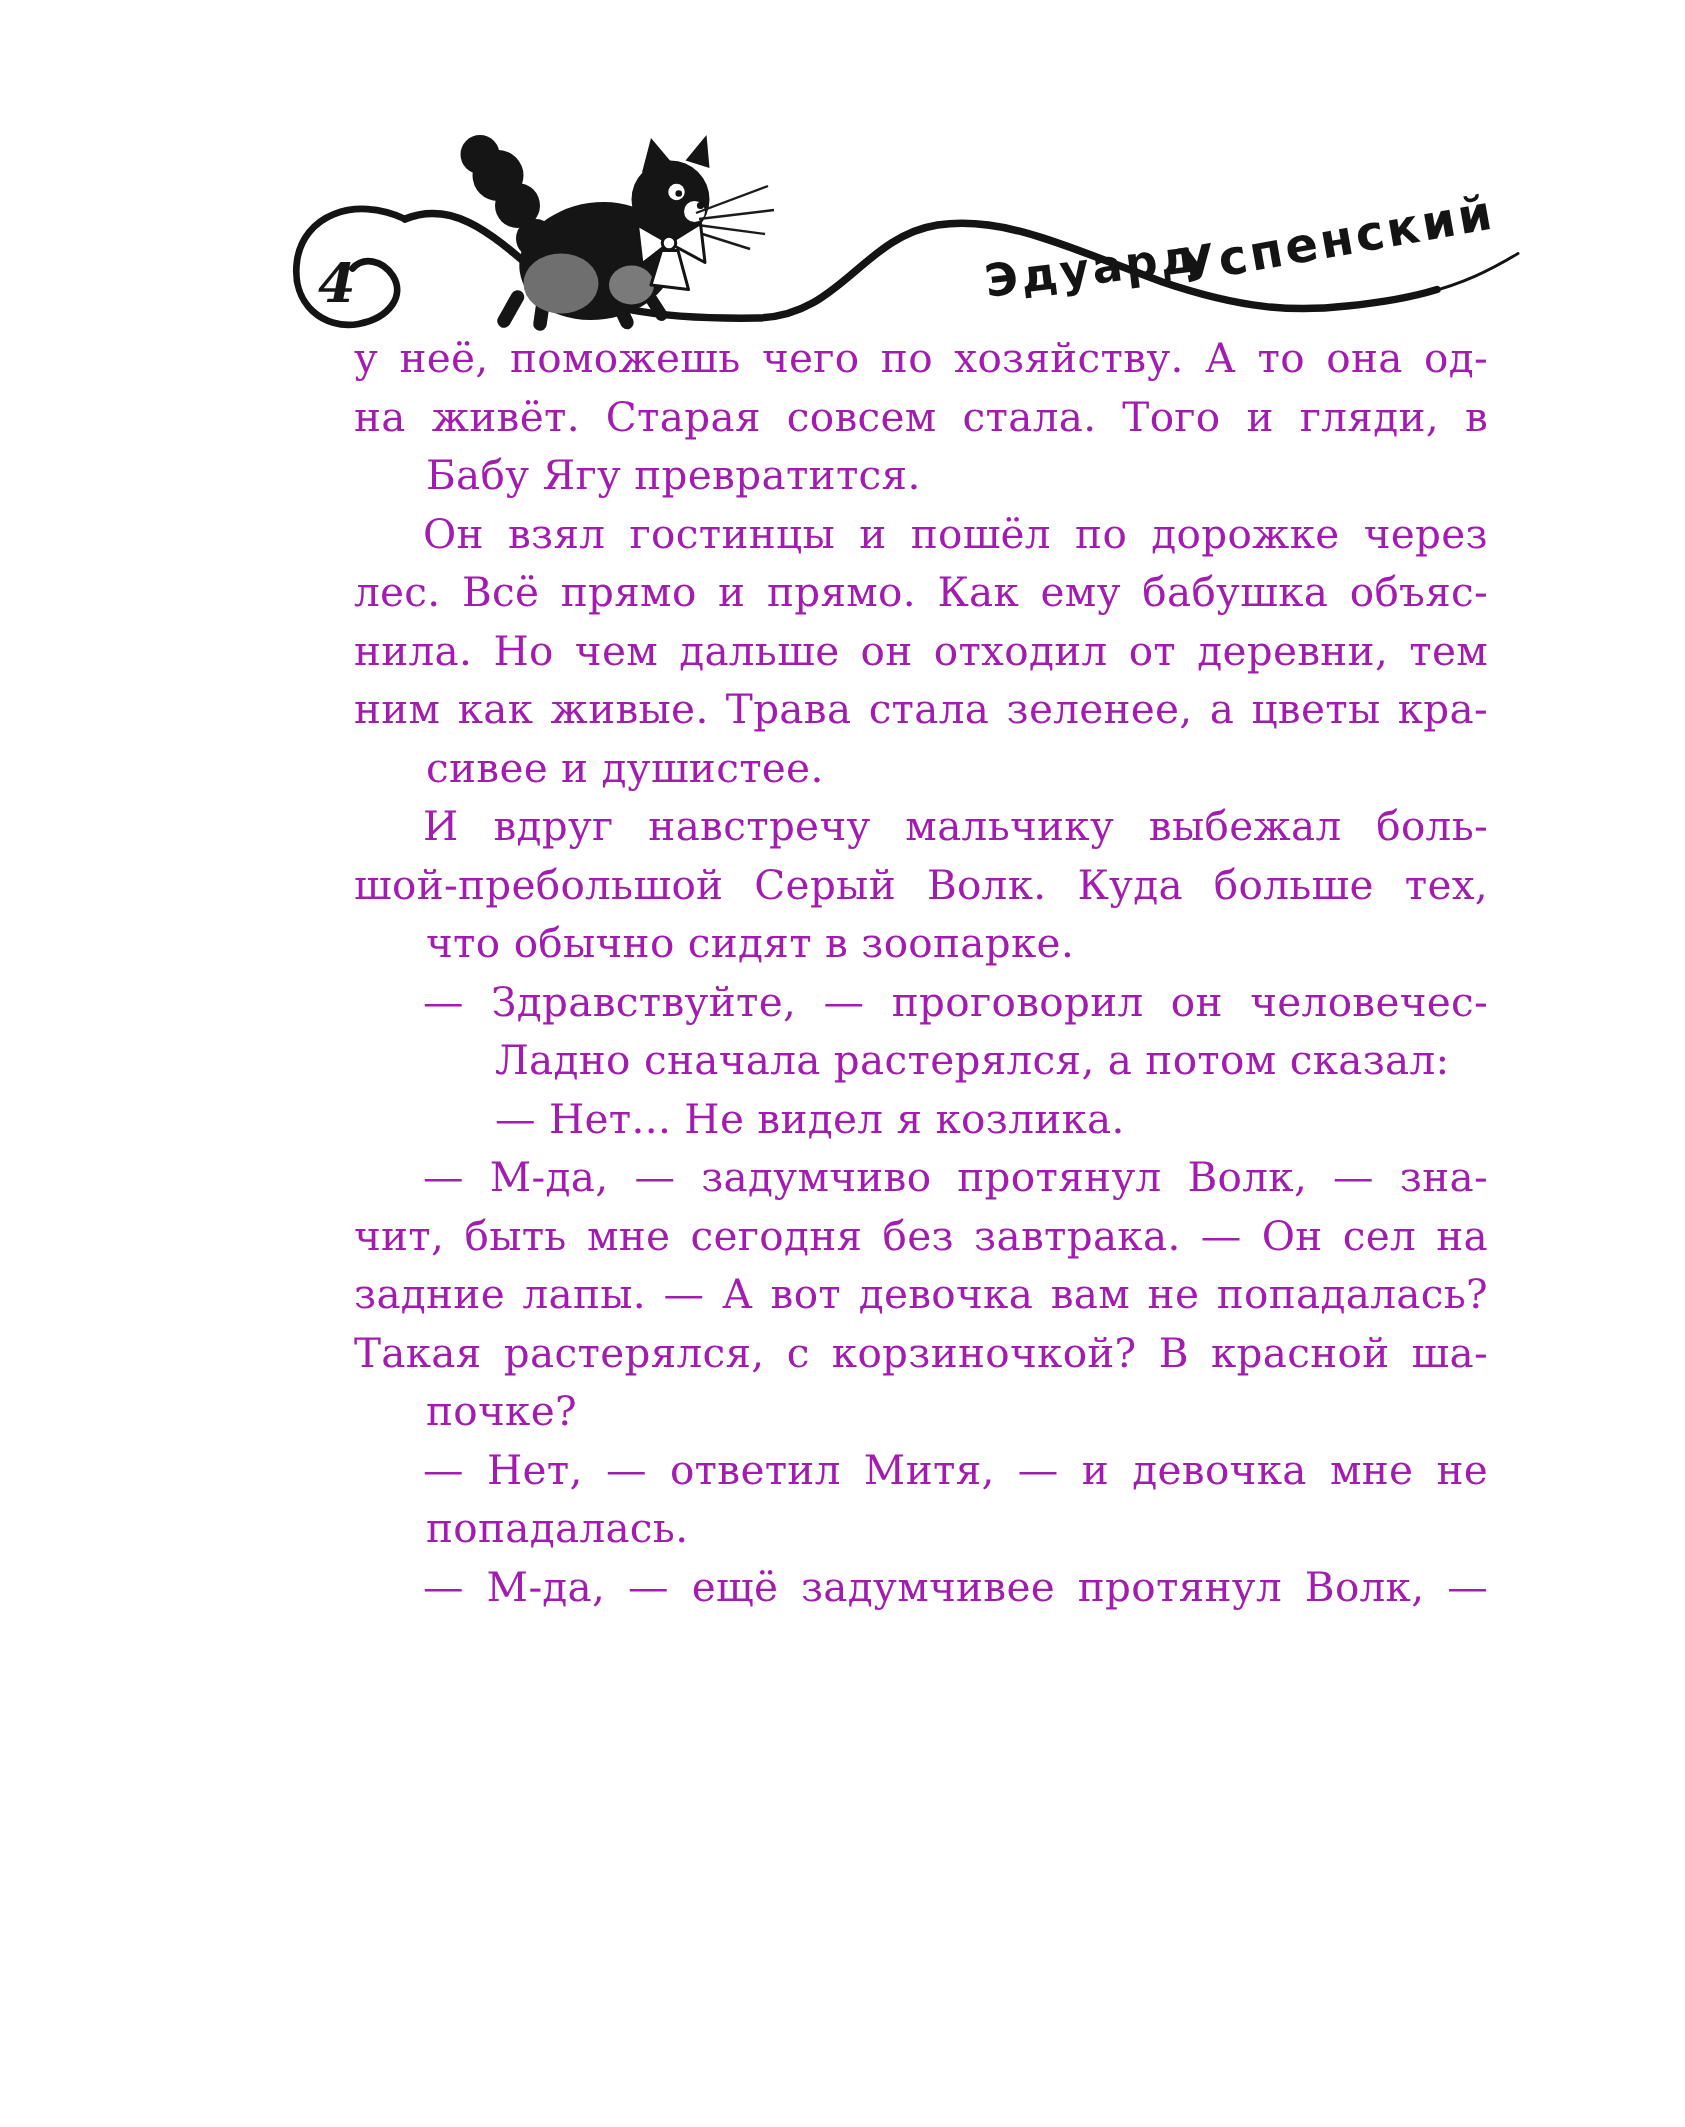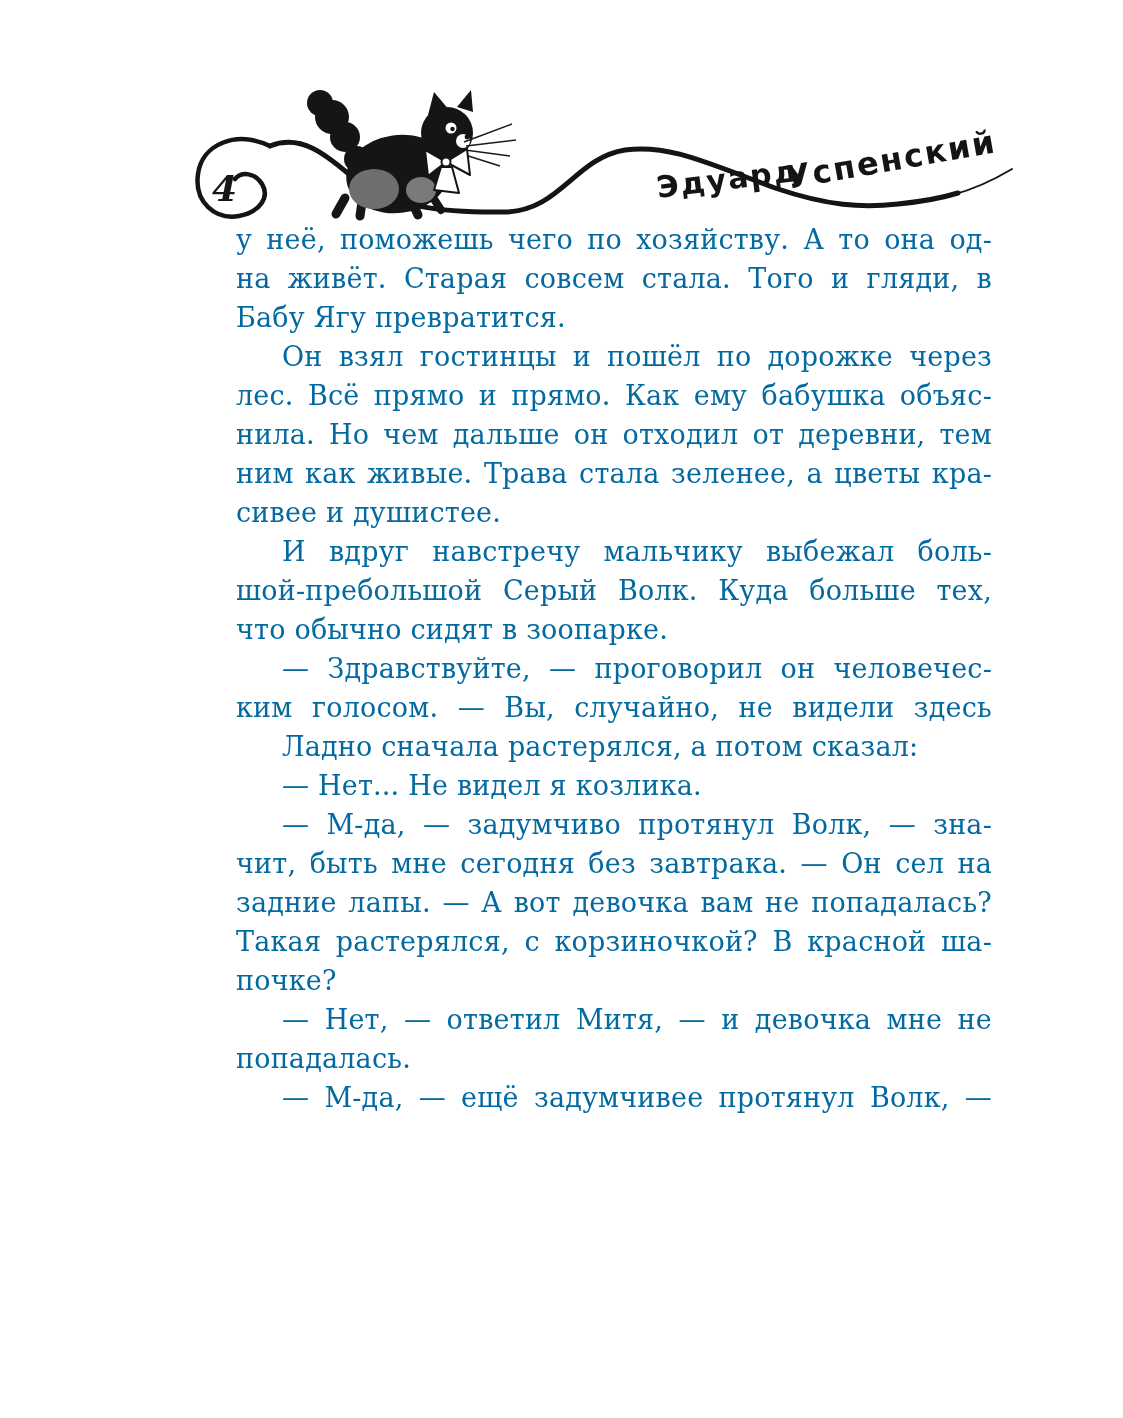--- a/index.html
+++ b/index.html
@@ -26,33 +26,33 @@
   .author-script {
     font-family: "DejaVu Sans", sans-serif;
     font-weight: bold;
     fill: #141414;
   }
   .text-body {
     position: absolute;
     left: 236px;
     top: 220px;
     width: 756px;
-    color: #0369a1;
+    color: #a21caf;
     font-size: 27px;
     line-height: 39px;
     letter-spacing: 0.2px;
   }
   .para { margin: 0; }
   .line {
     text-align: justify;
     text-align-last: justify;
     overflow: hidden;
     height: 39px;
   }
-  .line.end { text-align-last: left; }
+  .line.end { text-align-last: left; margin-left: 48px; }
   .line.indent { text-indent: 46px; }
 </style>
 </head>
 <body>
 
 <div class="page">
 
   <svg class="header-svg" viewBox="0 0 1123 235" xmlns="http://www.w3.org/2000/svg">
 
     <path d="M 270 146 C 236 130, 202 144, 198 174 C 194 203, 216 220, 239 216 C 260 212, 270 197, 262 184 C 255 173, 242 171, 235 179" fill="none" stroke="#141414" stroke-width="4.5" stroke-linecap="round"></path>
@@ -121,21 +121,20 @@
         <div class="line">ним как живые. Трава стала зеленее, а цветы кра-</div>
         <div class="line end">сивее и душистее.</div>
       </div>
       <div class="para">
         <div class="line indent">И вдруг навстречу мальчику выбежал боль-</div>
         <div class="line">шой-пребольшой Серый Волк. Куда больше тех,</div>
         <div class="line end">что обычно сидят в зоопарке.</div>
       </div>
       <div class="para">
         <div class="line indent">— Здравствуйте, — проговорил он человечес-</div>
-        <div class="line">ким голосом. — Вы, случайно, не видели здесь</div>
       </div>
       <div class="para">
         <div class="line indent end">Ладно сначала растерялся, а потом сказал:</div>
       </div>
       <div class="para">
         <div class="line indent end">— Нет... Не видел я козлика.</div>
       </div>
       <div class="para">
         <div class="line indent">— М-да, — задумчиво протянул Волк, — зна-</div>
         <div class="line">чит, быть мне сегодня без завтрака. — Он сел на</div>

